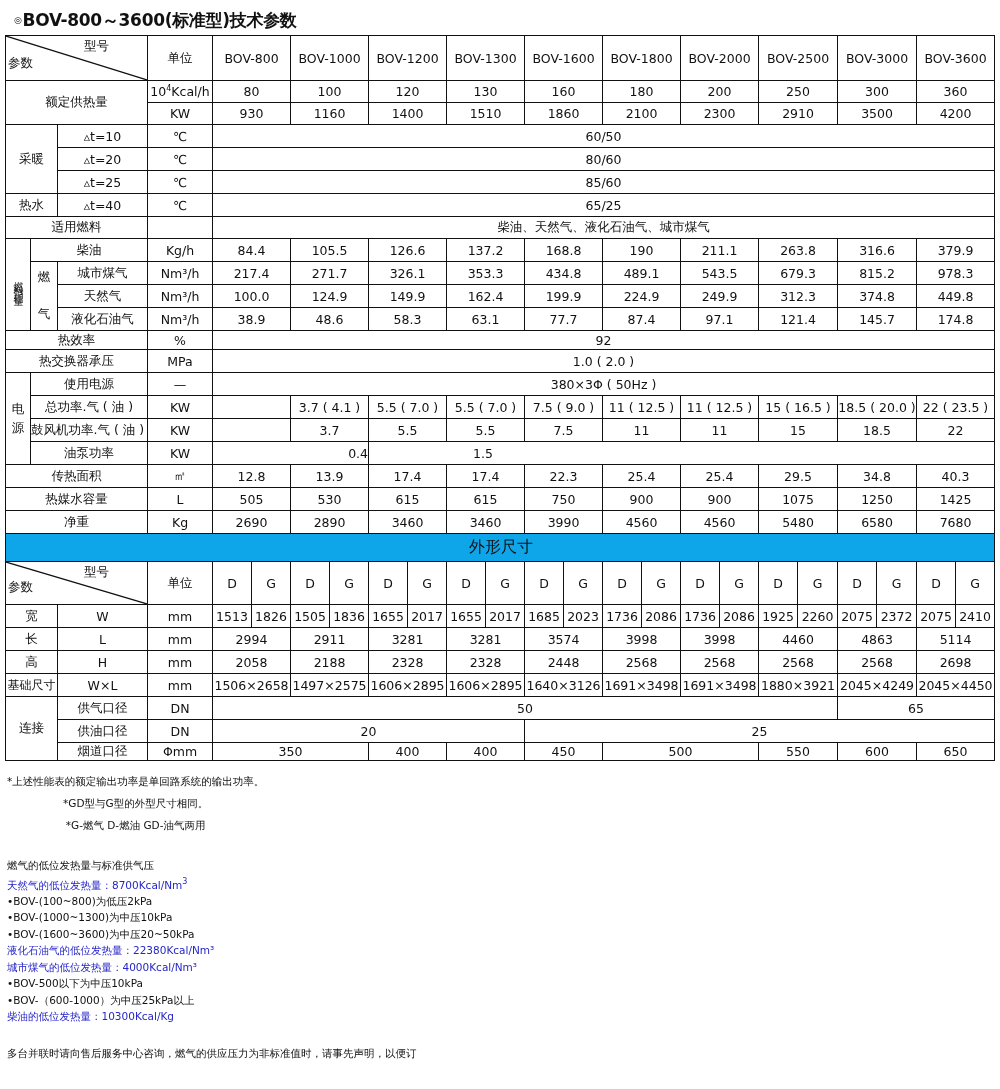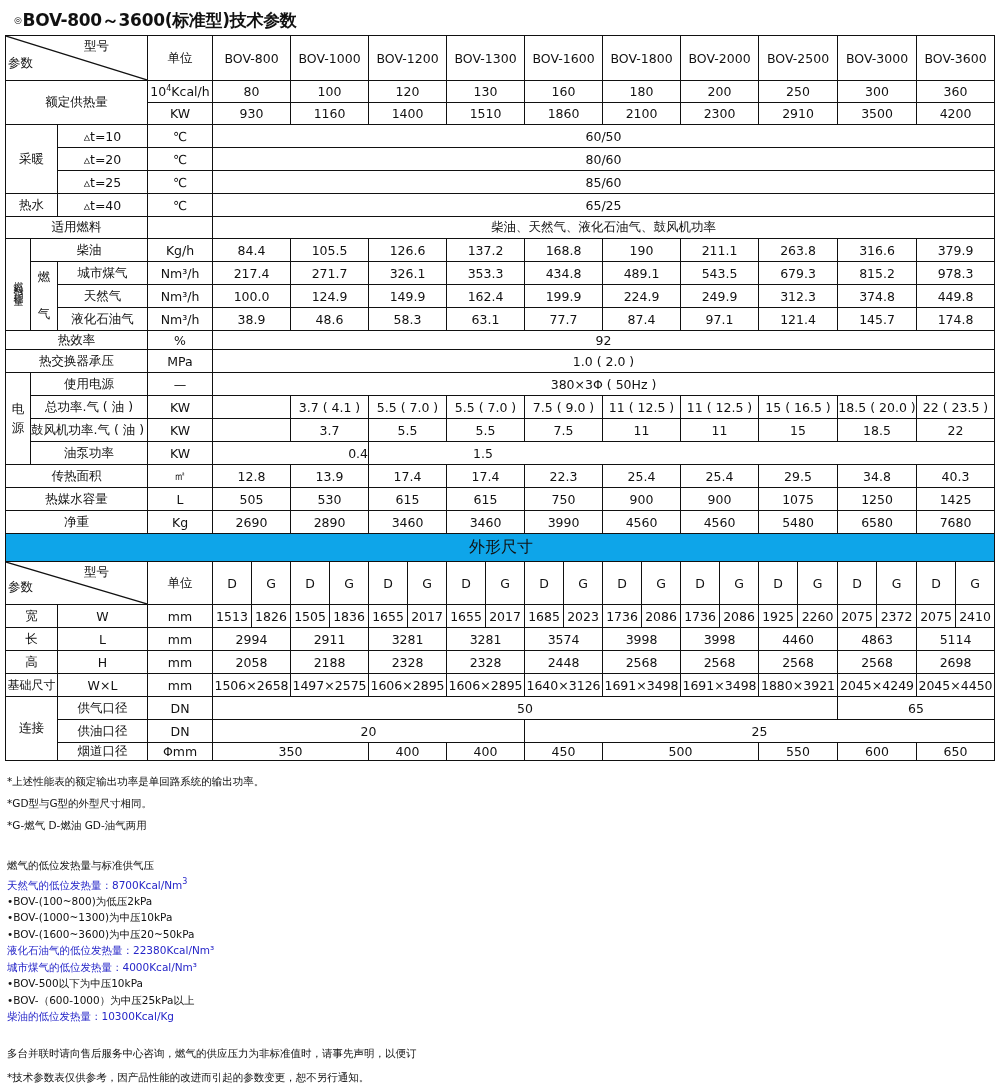--- a/index.html
+++ b/index.html
@@ -121,21 +121,21 @@
       </tr>
       <tr style="height: 23px;">
         <td colspan="2">热水</td>
         <td>▵t=40</td>
         <td>℃</td>
         <td colspan="20">65/25</td>
       </tr>
       <tr style="height: 22px;">
         <td colspan="3">适用燃料</td>
         <td></td>
-        <td colspan="20">柴油、天然气、液化石油气、鼓风机功率</td>
+        <td colspan="20">柴油、天然气、液化石油气、城市煤气</td>
       </tr>
       <tr style="height: 23px;">
         <td rowspan="4"><span class="vtext">燃料消耗量</span></td>
         <td colspan="2">柴油</td>
         <td>Kg/h</td>
         <td colspan="2">84.4</td>
         <td colspan="2">105.5</td>
         <td colspan="2">126.6</td>
         <td colspan="2">137.2</td>
         <td colspan="2">168.8</td>
@@ -411,35 +411,34 @@
         <td colspan="2">400</td>
         <td colspan="2">450</td>
         <td colspan="4">500</td>
         <td colspan="2">550</td>
         <td colspan="2">600</td>
         <td colspan="2">650</td>
       </tr>
     </tbody>
 </table>
 
-<div class="notes" style="top:770px;">
+<div class="notes" style="top:770px;text-align:center;">
   <div>*上述性能表的额定输出功率是单回路系统的输出功率。</div>
   <div>*GD型与G型的外型尺寸相同。</div>
   <div>*G-燃气 D-燃油 GD-油气两用</div>
 </div>
 
 <div class="notes2" style="top:857px;">
   <div>燃气的低位发热量与标准供气压</div>
   <div class="blue"><span>天然气的低位发热量：8700Kcal/Nm</span><sup>3</sup></div>
   <div>•BOV-(100~800)为低压2kPa</div>
   <div>•BOV-(1000~1300)为中压10kPa</div>
   <div>•BOV-(1600~3600)为中压20~50kPa</div>
   <div class="blue">液化石油气的低位发热量：22380Kcal/Nm³</div>
   <div class="blue">城市煤气的低位发热量：4000Kcal/Nm³</div>
   <div>•BOV-500以下为中压10kPa</div>
   <div>•BOV-（600-1000）为中压25kPa以上</div>
   <div class="blue">柴油的低位发热量：10300Kcal/Kg</div>
 </div>
 
 <div class="foot" style="top:1041px;">
   <div>多台并联时请向售后服务中心咨询，燃气的供应压力为非标准值时，请事先声明，以便订</div>
-  <div>*技术参数表仅供参考，因产品性能的改进而引起的参数变更，恕不另行通知。</div>
 </div>
 
 </body></html>

